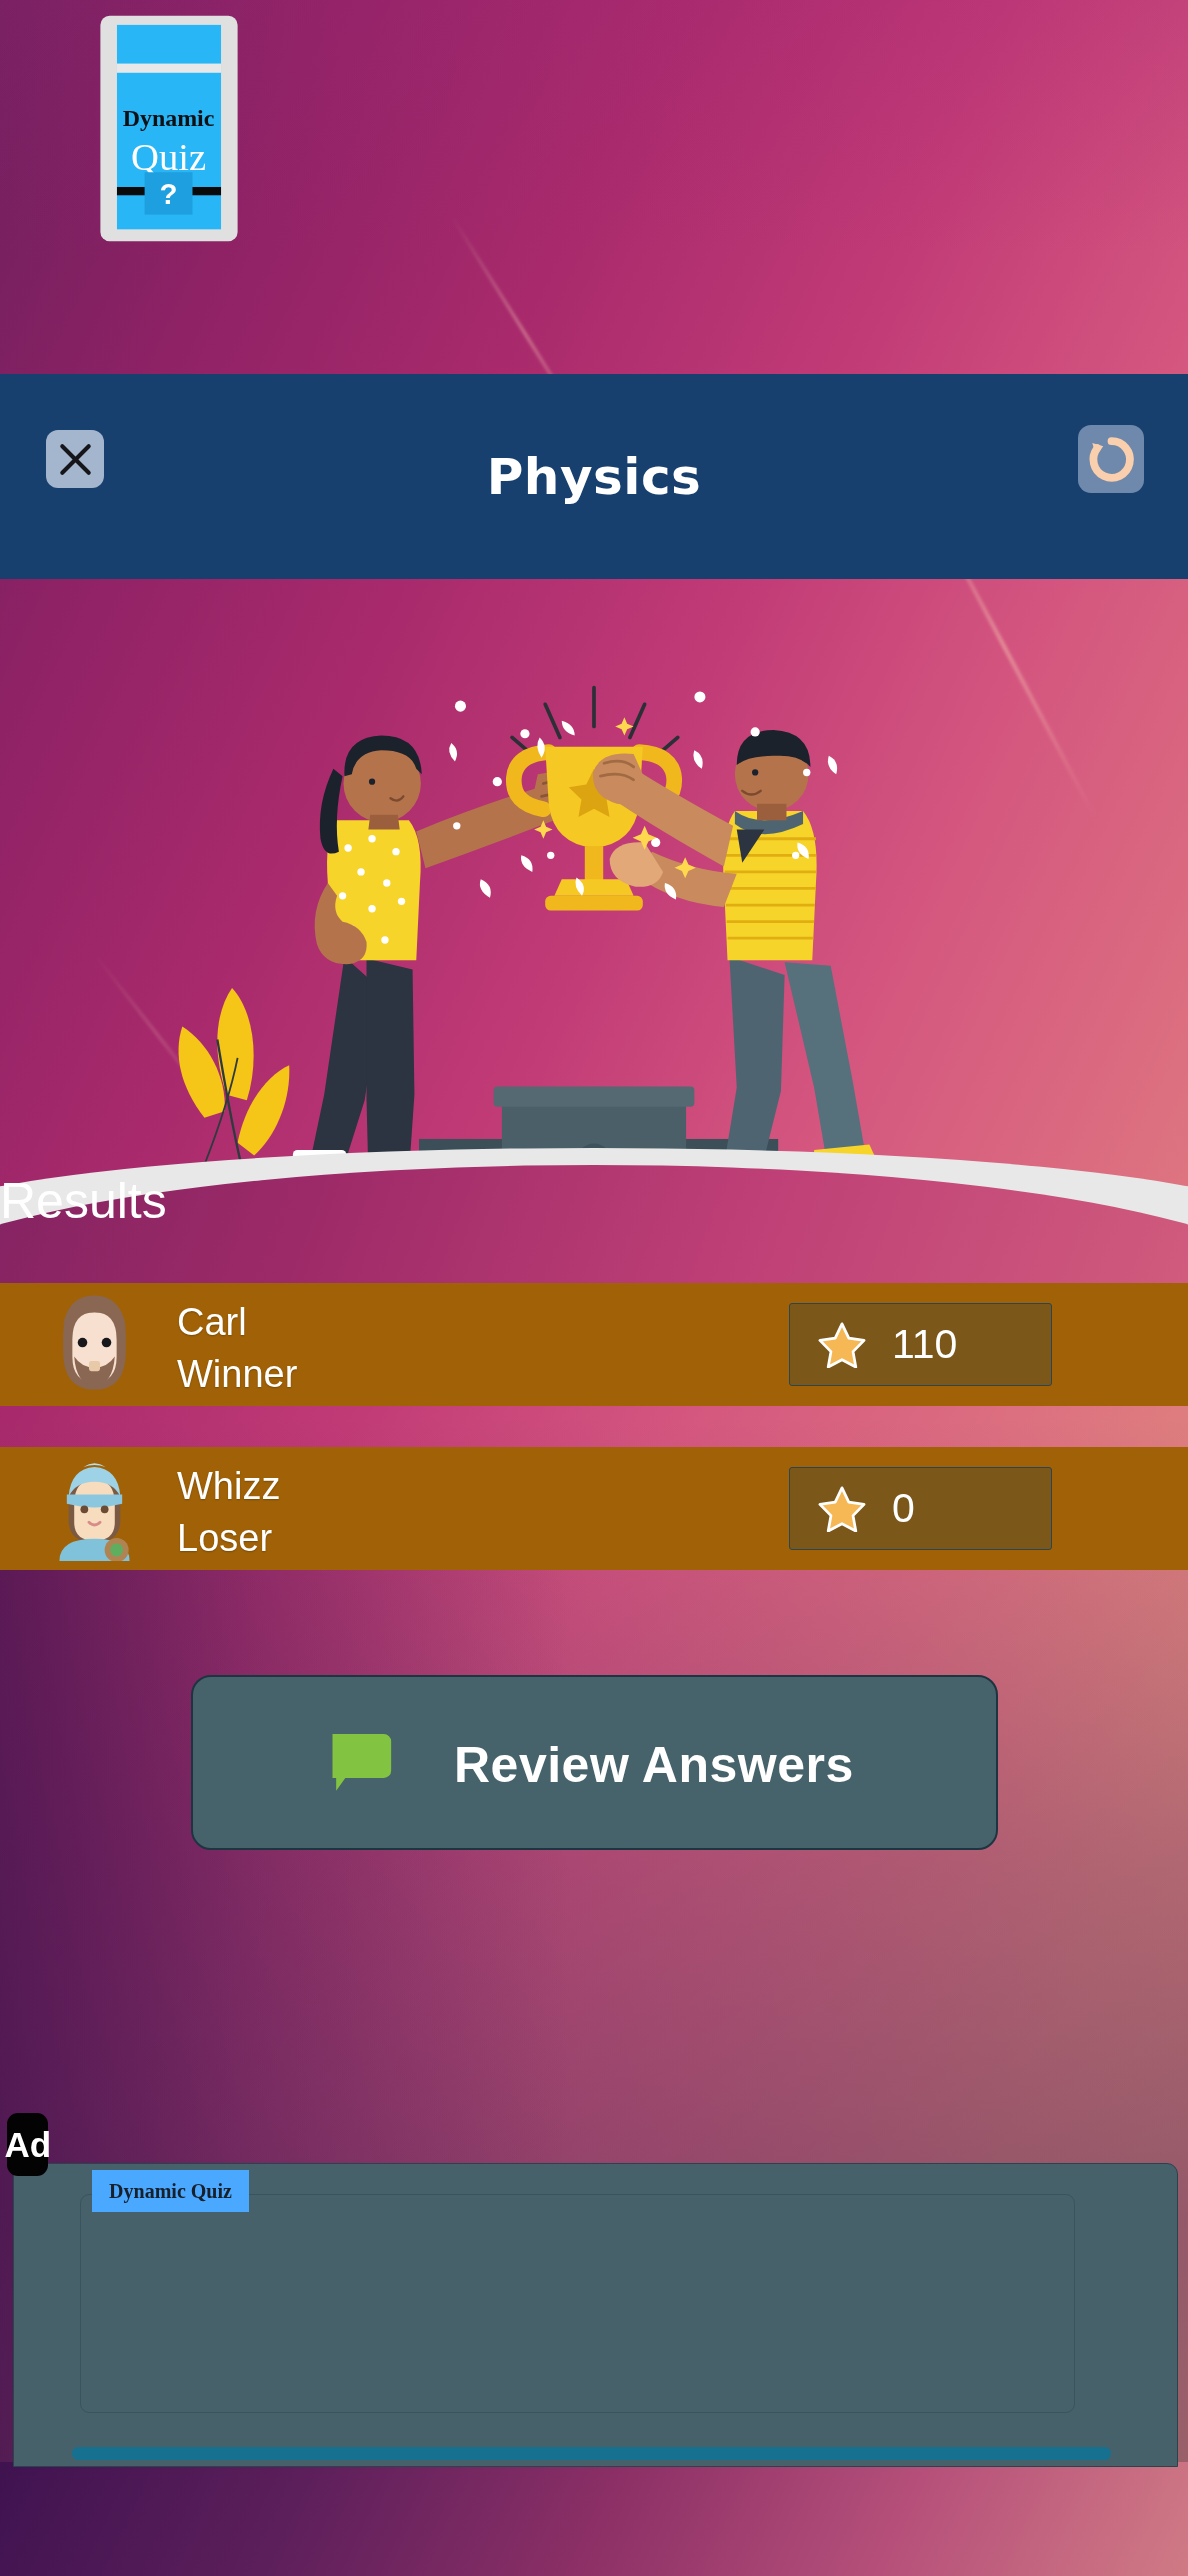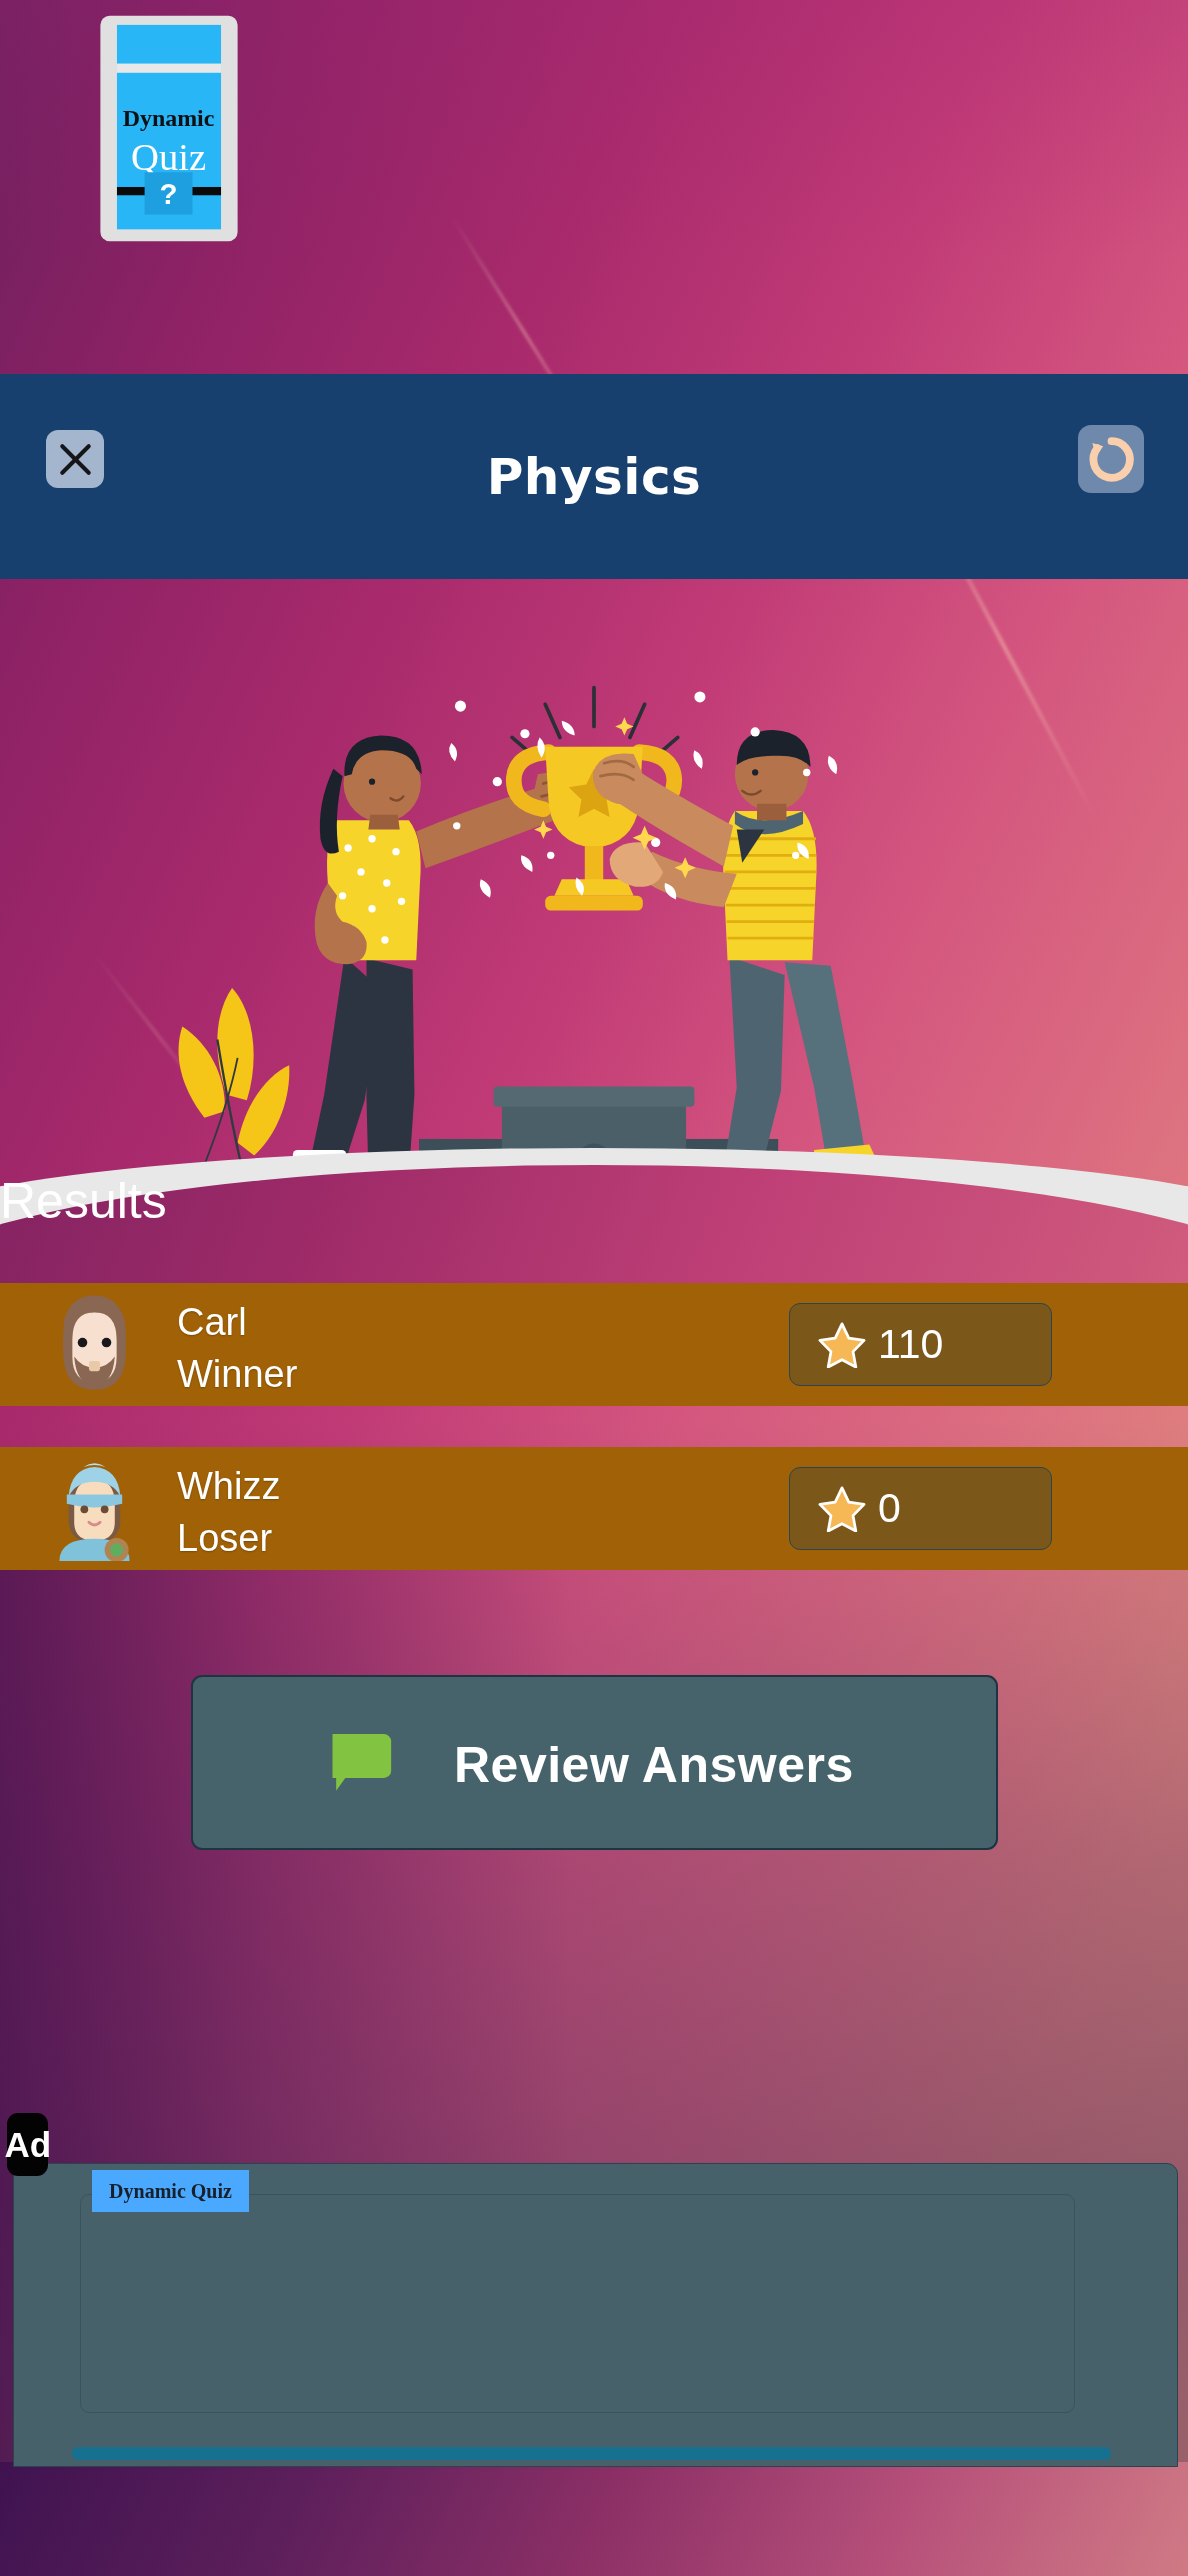--- a/index.html
+++ b/index.html
@@ -113,37 +113,37 @@
     color:#ffffff;
     font-family:"Liberation Sans", sans-serif;
     font-size:38px;
     line-height:52px;
     text-shadow:0 0.9px 1.8px rgba(0,0,0,.25);
   }
   .score-box {
     position:absolute; left:789px; top:20px;
     width:263px; height:83px;
     border:1.8px solid #2b4551;
-    border-radius:11px;
+    border-radius:3px;
     background:rgba(38,62,72,0.30);
     display:flex; align-items:center;
-    gap:12px; padding-left:28px;
+    gap:26px; padding-left:28px;
   }
   .score-val {
     color:#ffffff; font-size:41px;
     font-family:"Liberation Sans", sans-serif;
   }
 
   
   #review-btn {
     position:absolute; left:191px; top:1675px;
     width:807px; height:175px;
     background:#46626b;
     border:2.8px solid #1d3540;
-    border-radius:11px;
+    border-radius:20px;
     display:flex; align-items:center;
     cursor:pointer;
     z-index:14;
   }
   #review-icon {
     position:absolute; left:134px; top:53px;
     width:66px; height:63px;
   }
   #review-label {
     position:absolute; left:261px; top:0; height:175px;

